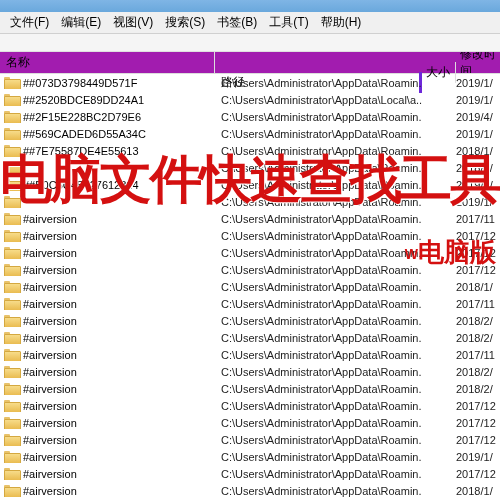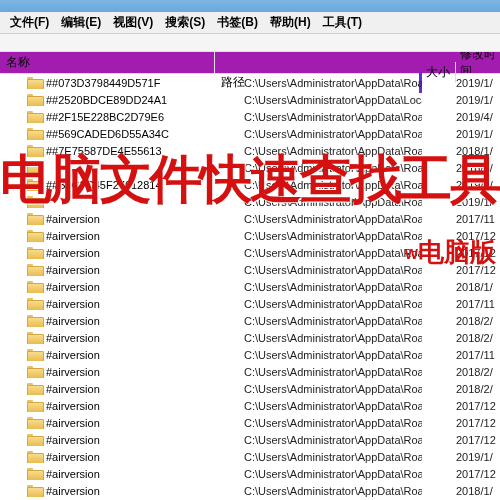--- a/index.html
+++ b/index.html
@@ -1,28 +1,28 @@
 <!DOCTYPE html>
 <html><head>
 <meta charset="utf-8">
 <style>
 * { margin: 0; padding: 0; box-sizing: border-box; font-family: "Microsoft YaHei", "SimSun", sans-serif; }
 body { width: 500px; height: 500px; background: #fff; font-size: 11px; overflow: hidden; position: relative; }
 .titlebar { height: 12px; background: linear-gradient(#7fb5e5, #6aa8dc); }
 .menubar { height: 22px; background: #f0f0f0; display: flex; align-items: center; padding: 0 4px; border-bottom: 1px solid #d0d0d0; }
-.menu-item { padding: 2px 6px; font-size: 12px; cursor: pointer; font-weight: bold; }
+.menu-item { padding: 2px 6px; font-size: 12px; cursor: pointer; }
 .toolbar { height: 18px; background: #f5f5f5; border-bottom: 1px solid #e0e0e0; }
 .header-row { display: flex; height: 22px; background: #a21caf; border-bottom: 1px solid #ddd; align-items: center; font-size: 12px; }
 .col-name { width: 215px; padding-left: 6px; border-right: 1px solid #ddd; height: 100%; display: flex; align-items: center; }
 .col-path { flex: 1; padding-left: 6px; border-right: 3px solid #6d28d9; height: 100%; display: flex; align-items: center; margin-top: 40px; }
 .col-size { width: 34px; padding-left: 4px; border-right: 1px solid #ddd; height: 100%; display: flex; align-items: center; margin-top: 20px; }
 .col-date { width: 44px; padding-left: 4px; height: 100%; display: flex; align-items: center; overflow: hidden; }
 .rows { overflow: hidden; }
 .row { display: flex; height: 17px; align-items: center; font-size: 11px; }
-.cell-name { width: 215px; display: flex; align-items: center; padding-left: 4px; overflow: hidden; white-space: nowrap; margin-left: 23px; }
+.cell-name { width: 215px; display: flex; align-items: center; padding-left: 4px; overflow: hidden; white-space: nowrap; }
 .cell-path { flex: 1; padding-left: 6px; overflow: hidden; white-space: nowrap; color: #222; }
 .cell-size { width: 34px; }
 .cell-date { width: 44px; overflow: hidden; white-space: nowrap; color: #222; }
 .folder-icon { width: 15px; height: 12px; margin-right: 4px; flex-shrink: 0; position: relative; }
 .folder-icon::before { content: ""; position: absolute; top: 0; left: 0; width: 6px; height: 3px; background: #e8c26a; border-radius: 1px 1px 0 0; }
 .folder-icon::after { content: ""; position: absolute; top: 2px; left: 0; width: 15px; height: 10px; background: linear-gradient(#f7dc8a, #e8b84a); border-radius: 1px; border: 0.5px solid #d4a840; }
 .overlay-main { position: absolute; top: 145px; left: 0; width: 100%; text-align: center; font-size: 52px; font-weight: 900; color: #d41010; letter-spacing: -2px; font-family: "SimHei", sans-serif; pointer-events: none; text-shadow: 1px 1px 0 #fff; }
 .overlay-sub { position: absolute; top: 235px; right: 4px; font-size: 26px; font-weight: 900; color: #d41010; font-family: "SimHei", sans-serif; pointer-events: none; }
 .overlay-sub .small-w { font-size: 14px; vertical-align: middle; }
 </style>
@@ -30,22 +30,22 @@
 <body>
 
 <div class="titlebar"></div>
 
 <div class="menubar">
   <div class="menu-item">文件(F)</div>
   <div class="menu-item">编辑(E)</div>
   <div class="menu-item">视图(V)</div>
   <div class="menu-item">搜索(S)</div>
   <div class="menu-item">书签(B)</div>
+  <div class="menu-item">工具(T)</div>
   <div class="menu-item">帮助(H)</div>
-  <div class="menu-item">工具(T)</div>
 </div>
 
 <div class="toolbar"></div>
 
 <div class="header-row">
   <div class="col-name">名称</div>
   <div class="col-path">路径</div>
   <div class="col-size">大小</div>
   <div class="col-date">修改时间</div>
 </div>

